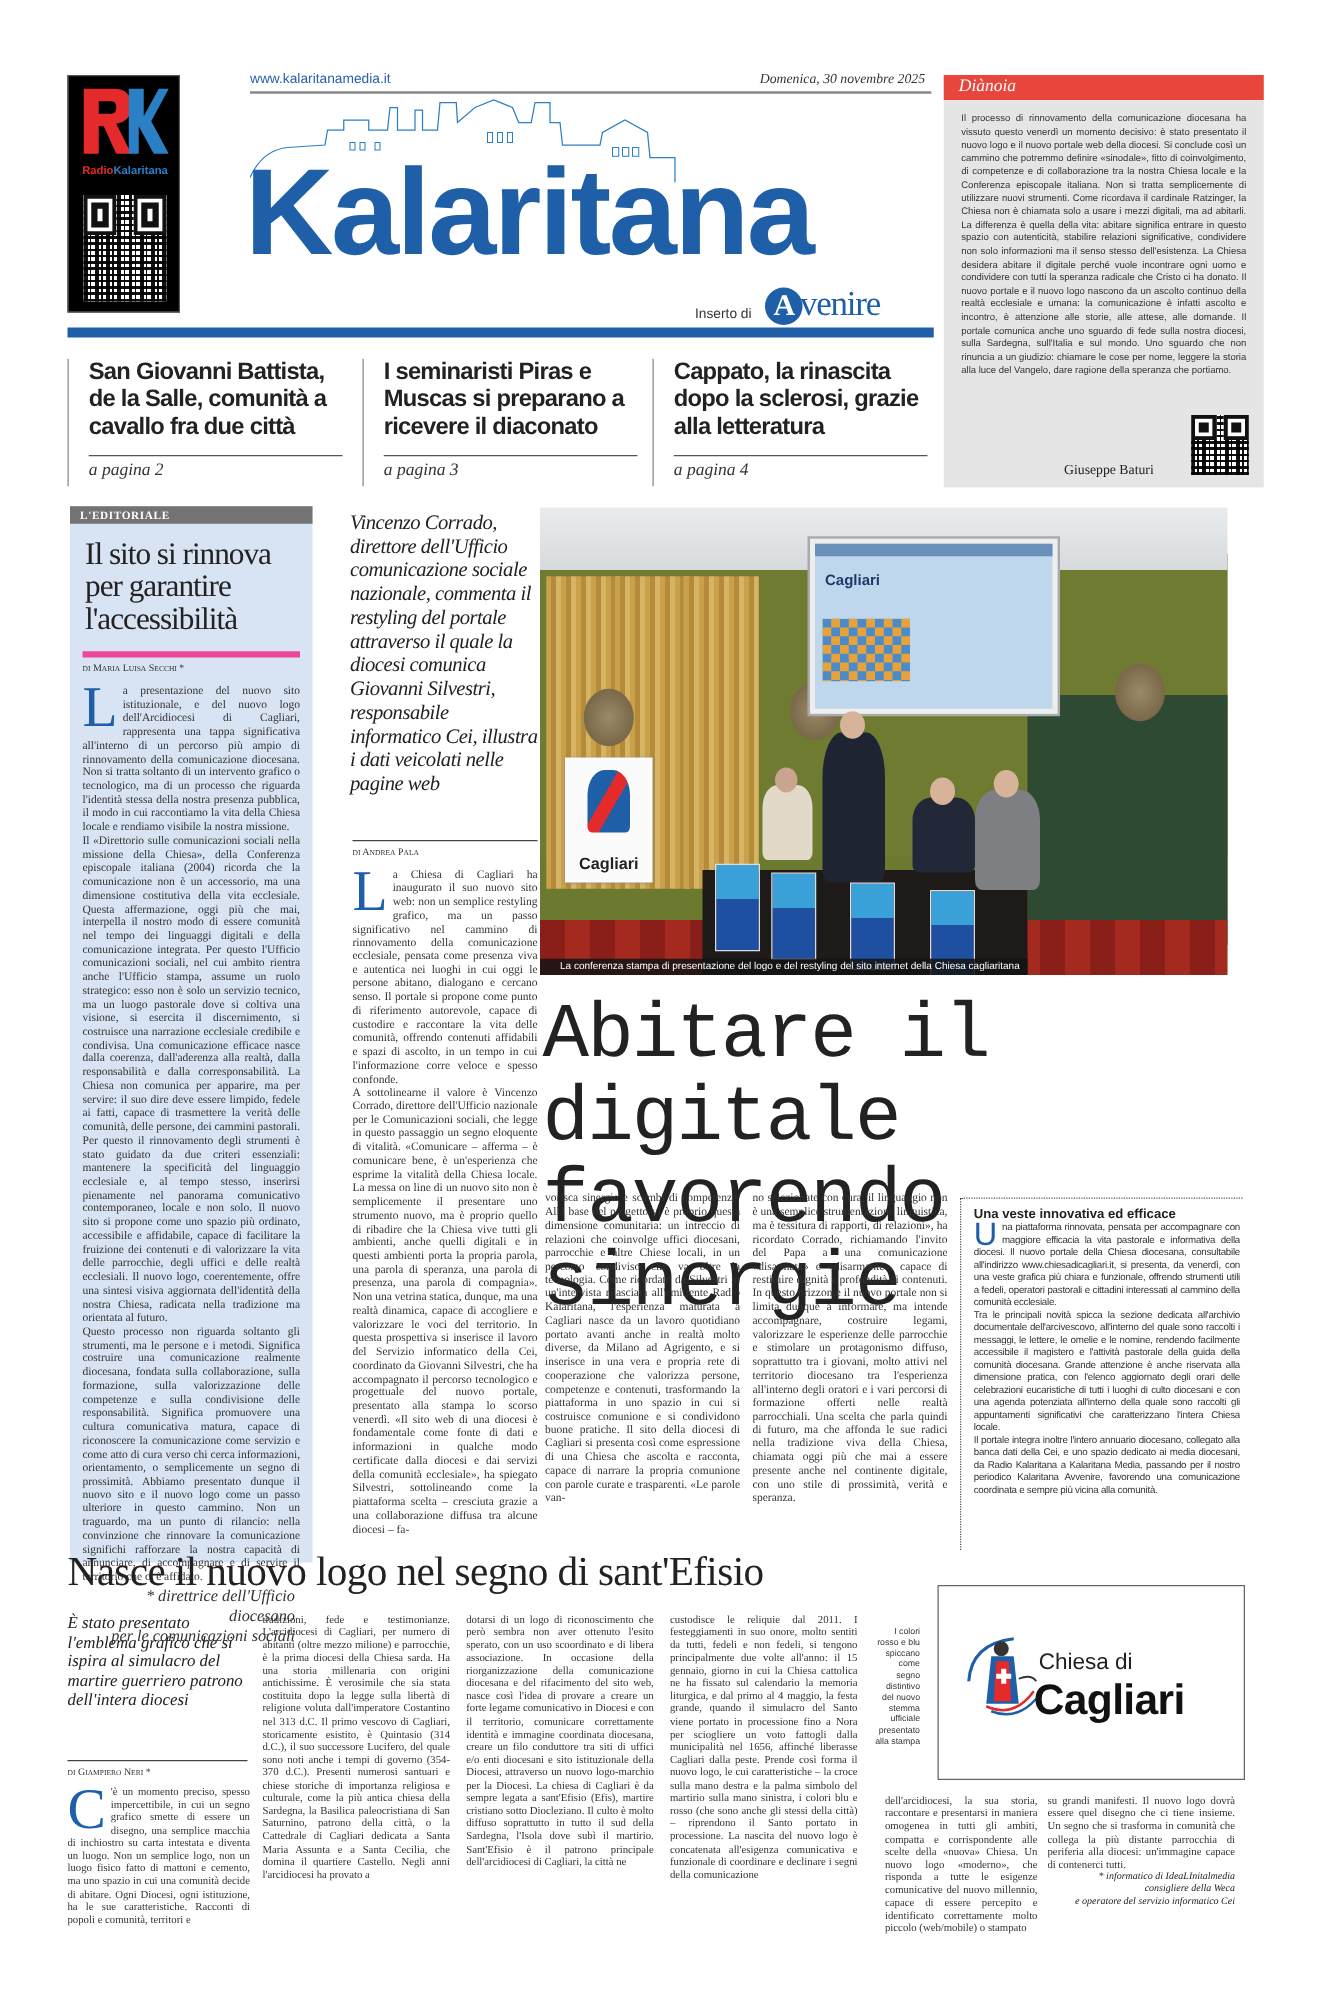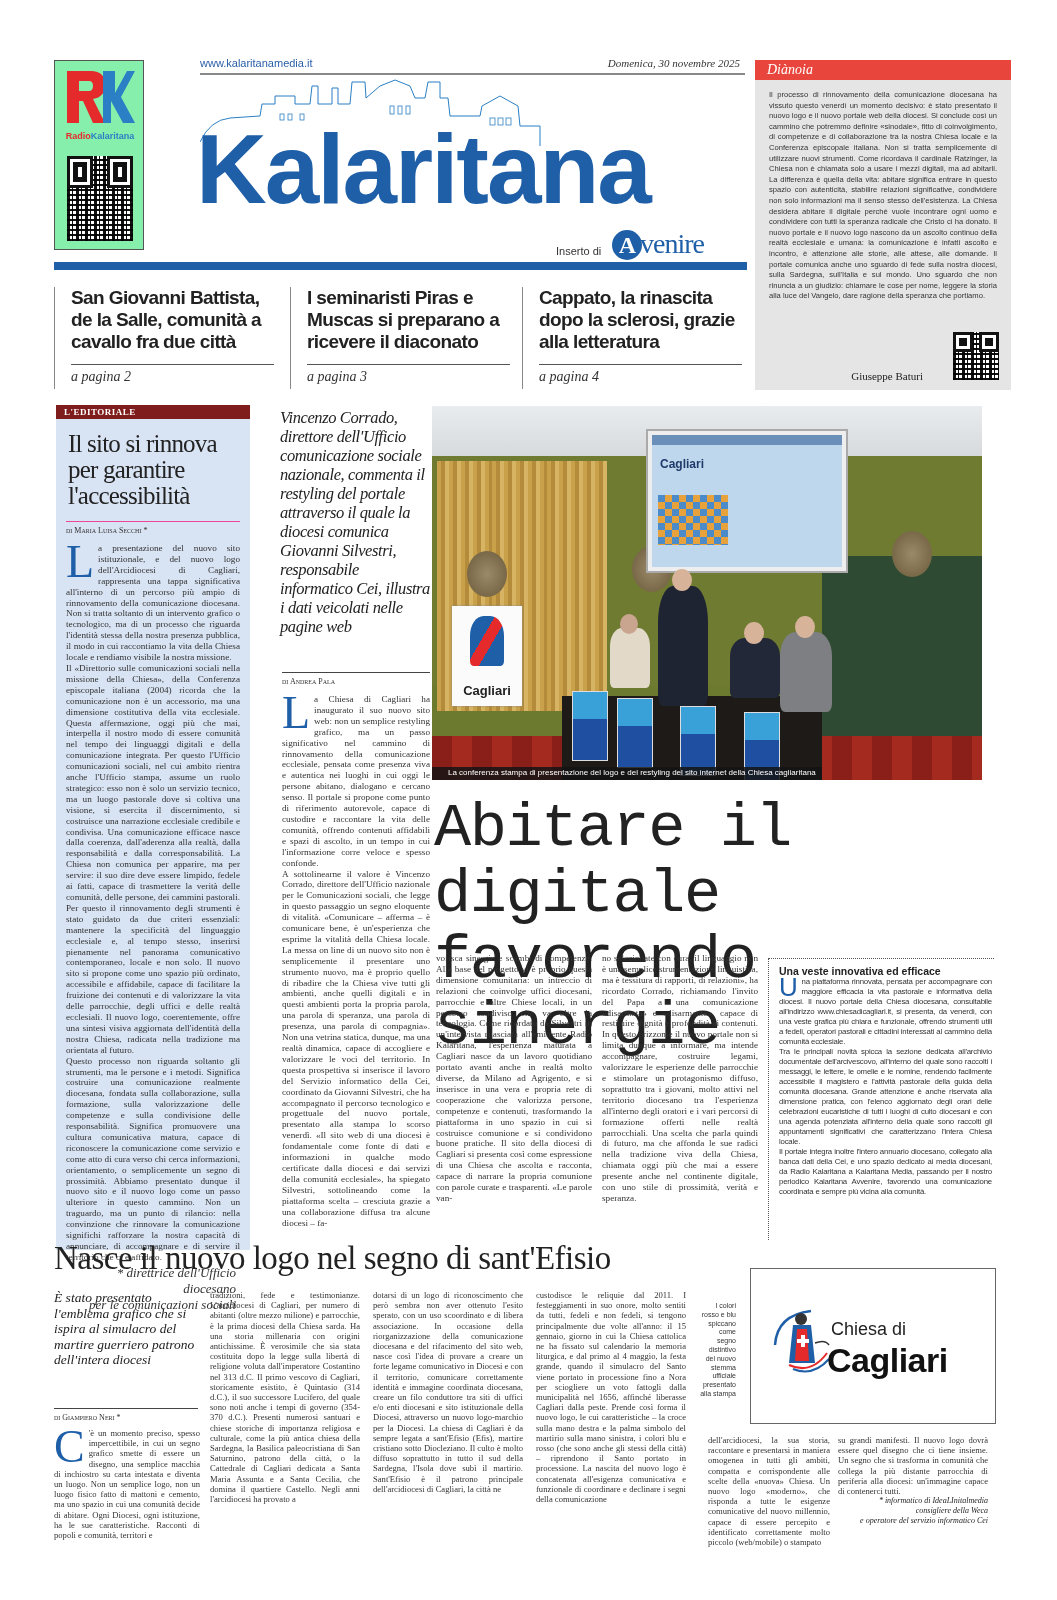--- a/index.html
+++ b/index.html
@@ -1,21 +1,21 @@
 <!DOCTYPE html>
 <html><head>
 <meta charset="utf-8">
 <style>
   * { box-sizing: border-box; margin: 0; padding: 0; }
   html, body { width: 1057px; height: 1600px; background: #fff; overflow: hidden; }
   body { position: relative; font-family: "Liberation Serif", serif; color: #222; }
   .abs { position: absolute; }
 
   
-  .rk-box { left: 54px; top: 60px; width: 90px; height: 190px; border: 1px solid #555; background:#86efac; }
+  .rk-box { left: 54px; top: 60px; width: 90px; height: 190px; border: 1px solid #555; background:#000000; }
   .rk-logo { position:absolute; left: 10px; top: 8px; width: 70px; height: 56px; }
   .rk-text { position:absolute; left: 4px; top: 70px; width: 82px; text-align:center; font-family:"Liberation Sans",sans-serif; font-size:9px; font-weight:bold; color:#222; }
   .rk-text .r { color:#e42a2a; } .rk-text .k { color:#2b7fc4; }
   .qr { position:absolute; background:
         repeating-linear-gradient(90deg,#111 0 3px,#fff 3px 5px,#111 5px 6px,#fff 6px 9px),
         repeating-linear-gradient(0deg,#111 0 2px,#fff 2px 5px);
         background-blend-mode: multiply; }
   .qr::before, .qr::after { content:""; position:absolute; width:30%; height:30%; border:3px solid #111; background:#fff; box-shadow: inset 0 0 0 3px #fff, inset 0 0 0 8px #111; }
   .qr::before { left:0; top:0; } .qr::after { right:0; top:0; }
   .qr-rk { left: 12px; top: 95px; width: 66px; height: 85px; }
@@ -39,23 +39,23 @@
   
   .dianoia { left: 755px; top: 60px; width: 256px; height: 330px; background:#e5e5e5; }
   .dianoia .hdr { height: 20px; background:#e8453c; color:#fff; font-style:italic; font-size: 14px; padding: 2px 12px; }
   .dianoia h2 { font-weight: normal; font-size: 21px; line-height: 22px; color:#333; padding: 8px 14px 0; letter-spacing:-0.5px; }
   .dianoia p { font-family:"Liberation Sans",sans-serif; font-size: 7.6px; line-height: 10.6px; color:#333; padding: 10px 14px 0; text-align: justify; }
   .dianoia .sig { position:absolute; right: 88px; bottom: 8px; font-size: 11px; }
   .qr-dia { right: 12px; bottom: 10px; width: 46px; height: 48px; }
 
   
   .editoriale { left: 56px; top: 405px; width: 194px; height: 845px; background:#d8e3f3; }
-  .editoriale .hdr { height: 14px; background:#7f1d1d; color:#fff; font-size: 9px; padding: 2px 8px; font-weight:bold; letter-spacing:0.5px; }
+  .editoriale .hdr { height: 14px; background:#737373; color:#fff; font-size: 9px; padding: 2px 8px; font-weight:bold; letter-spacing:0.5px; }
   .editoriale h2 { font-weight: normal; font-size: 25px; line-height: 26px; color:#222; padding: 12px 12px 0; letter-spacing:-0.8px; }
-  .editoriale .byline { margin: 12px 10px 0; border-top: 1px solid #ec4899; padding-top: 4px; font-size: 8px; font-variant: small-caps; color:#333; }
+  .editoriale .byline { margin: 12px 10px 0; border-top: 5px solid #ec4899; padding-top: 4px; font-size: 8px; font-variant: small-caps; color:#333; }
   .bodytext { font-size: 9.2px; line-height: 10.9px; text-align: justify; color:#333; hyphens:auto; }
   .editoriale .bodytext { padding: 8px 10px 0; }
   .dropcap { float:left; font-size: 46px; line-height: 38px; color:#1e5fa8; margin-right: 4px; font-family:"Liberation Serif",serif; }
   .editoriale .note { font-style: italic; font-size: 13px; text-align:right; padding: 2px 14px 0; color:#333; }
 
   
   .standfirst { left: 280px; top: 408px; width: 150px; font-style:italic; font-size: 16.5px; line-height: 19px; color:#222; letter-spacing:-0.4px; }
   .mid-byline { left: 282px; top: 672px; width: 148px; border-top: 1px solid #444; padding-top: 4px; font-size: 8px; font-variant: small-caps; color:#333; }
   .mid-col { left: 282px; top: 694px; width: 148px; }
   .col-a { left: 436px; top: 953px; width: 156px; }

